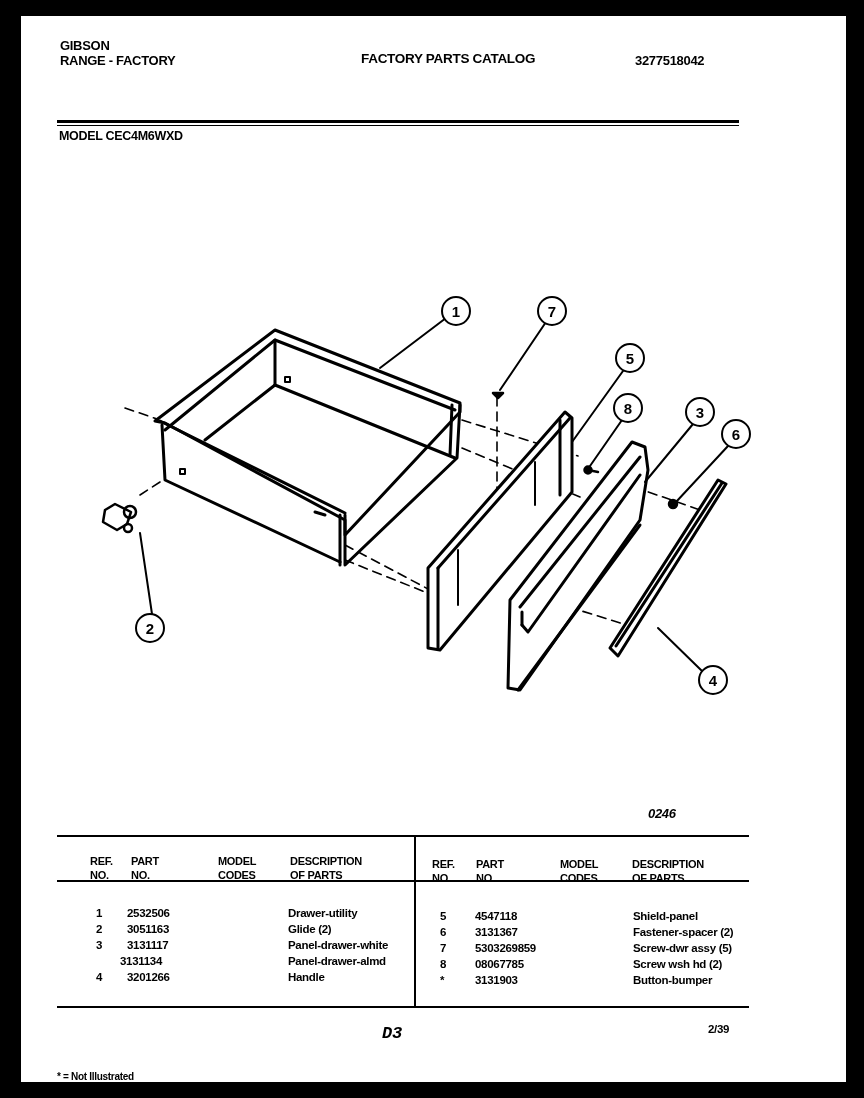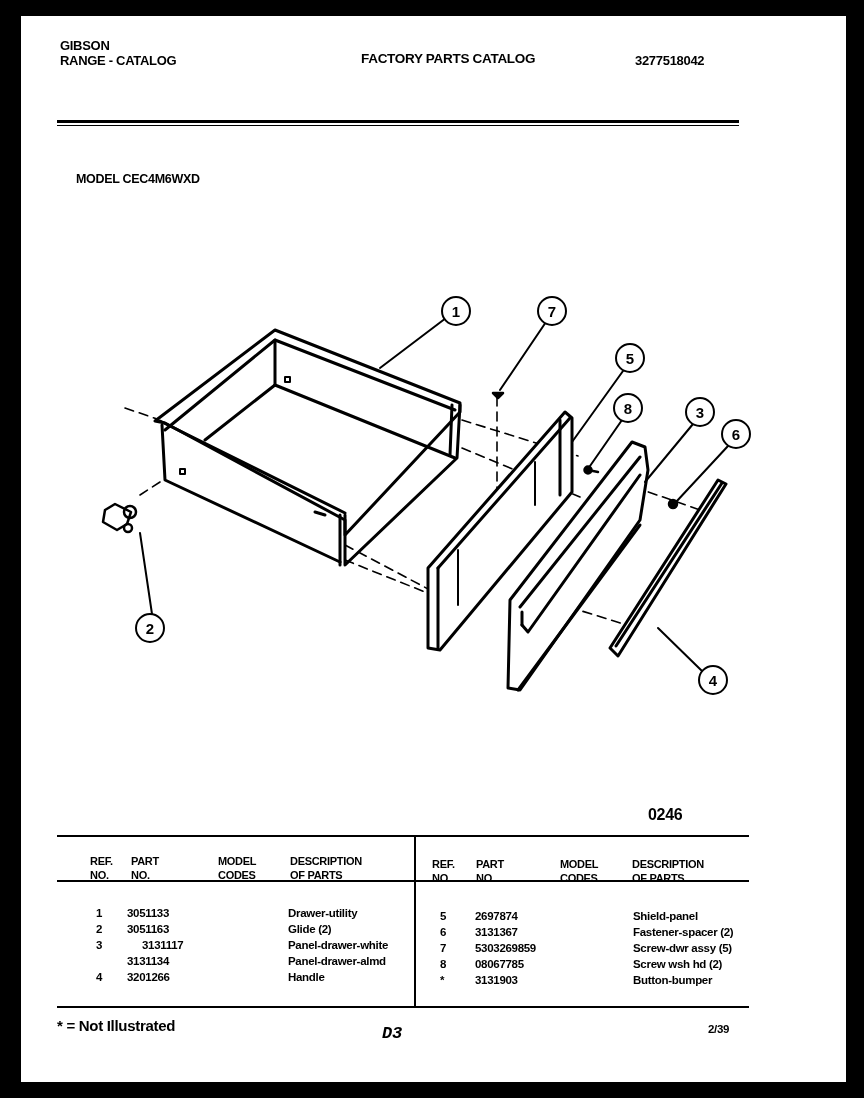--- a/index.html
+++ b/index.html
@@ -10,41 +10,41 @@
   .sheet {
     position:absolute; left:21px; top:16px; width:825px; height:1066px;
     background:#fff;
   }
   .t { position:absolute; font-weight:bold; white-space:nowrap; letter-spacing:-0.3px; }
   .brand { left:60px; top:38px; font-size:13px; line-height:15px; }
   .doc-title { left:325px; top:51px; font-size:13.5px;padding-left:36px; }
   .catalog-no { left:635px; top:53px; font-size:13px; }
   .rule-top { position:absolute; left:57px; top:120px; width:682px; height:3px; background:#000; }
   .rule-top2 { position:absolute; left:57px; top:125px; width:682px; height:1px; background:#000; }
-  .model { left:76px; top:129px; font-size:12.5px;margin-top:43px; }
+  .model { left:59px; top:129px; font-size:12.5px; }
   .diagram { position:absolute; left:0; top:0; width:864px; height:840px; }
-  .fig-code { left:648px; top:806px; font-size:16px; }
+  .fig-code { left:648px; top:806px; font-size:13px;font-style:italic; }
   .rule-tbl { position:absolute; left:57px; top:835px; width:692px; height:2px; background:#000; }
   .rule-hdr { position:absolute; left:57px; top:880px; width:692px; height:2px; background:#000; }
   .rule-bot { position:absolute; left:57px; top:1006px; width:692px; height:2px; background:#000; }
   .vdiv { position:absolute; left:414px; top:835px; width:2px; height:173px; background:#000; }
   .th { position:absolute; font-size:11px; font-weight:bold; line-height:14px; letter-spacing:-0.3px; }
   .row { position:absolute; font-size:11.5px; font-weight:bold; line-height:16px; letter-spacing:-0.3px; white-space:nowrap; }
-  .footnote { left:57px; top:1017px; font-size:15px; }
+  .footnote { left:57px; top:1071px; font-size:10px; }
   .page-no { left:382px; top:1024px; font-size:17px; font-style:italic;font-family:Liberation Mono, monospace; }
   .rev { left:708px; top:1023px; font-size:11.5px; }
 </style>
 </head>
 <body>
 
 <div class="sheet"></div>
 
 <div class="t brand">
   <div>GIBSON</div>
-  <div>RANGE - CATALOG</div>
+  <div>RANGE - FACTORY</div>
 </div>
 <div class="t doc-title">FACTORY PARTS CATALOG</div>
 <div class="t catalog-no">3277518042</div>
 <div class="rule-top"></div>
 <div class="rule-top2"></div>
 <div class="t model">
   <span>MODEL</span>
   <span>CEC4M6WXD</span>
 </div>
 
@@ -186,49 +186,49 @@
   </div>
   <div class="th" style="left:632px;top:857px">
     <div>DESCRIPTION</div>
       <div>OF PARTS</div>
   </div>
 </div>
 
 <div>
   <div class="row" style="left:96px;top:905px">
     <span>1</span>
-    <span style="position:absolute;left:31px">3051133</span>
+    <span style="position:absolute;left:31px">2532506</span>
     <span style="position:absolute;left:192px">Drawer-utility</span>
   </div>
   <div class="row" style="left:96px;top:921px">
     <span>2</span>
     <span style="position:absolute;left:31px">3051163</span>
     <span style="position:absolute;left:192px">Glide (2)</span>
   </div>
   <div class="row" style="left:96px;top:937px">
     <span>3</span>
-    <span style="position:absolute;left:46px">3131117</span>
+    <span style="position:absolute;left:31px">3131117</span>
     <span style="position:absolute;left:192px">Panel-drawer-white</span>
   </div>
   <div class="row" style="left:96px;top:953px">
     <span></span>
-    <span style="position:absolute;left:31px">3131134</span>
+    <span style="position:absolute;left:24px">3131134</span>
     <span style="position:absolute;left:192px">Panel-drawer-almd</span>
   </div>
   <div class="row" style="left:96px;top:969px">
     <span>4</span>
     <span style="position:absolute;left:31px">3201266</span>
     <span style="position:absolute;left:192px">Handle</span>
   </div>
 </div>
 
 <div>
   <div class="row" style="left:440px;top:908px">
     <span>5</span>
-    <span style="position:absolute;left:35px">2697874</span>
+    <span style="position:absolute;left:35px">4547118</span>
     <span style="position:absolute;left:193px">Shield-panel</span>
   </div>
   <div class="row" style="left:440px;top:924px">
     <span>6</span>
     <span style="position:absolute;left:35px">3131367</span>
     <span style="position:absolute;left:193px">Fastener-spacer (2)</span>
   </div>
   <div class="row" style="left:440px;top:940px">
     <span>7</span>
     <span style="position:absolute;left:35px">5303269859</span>

